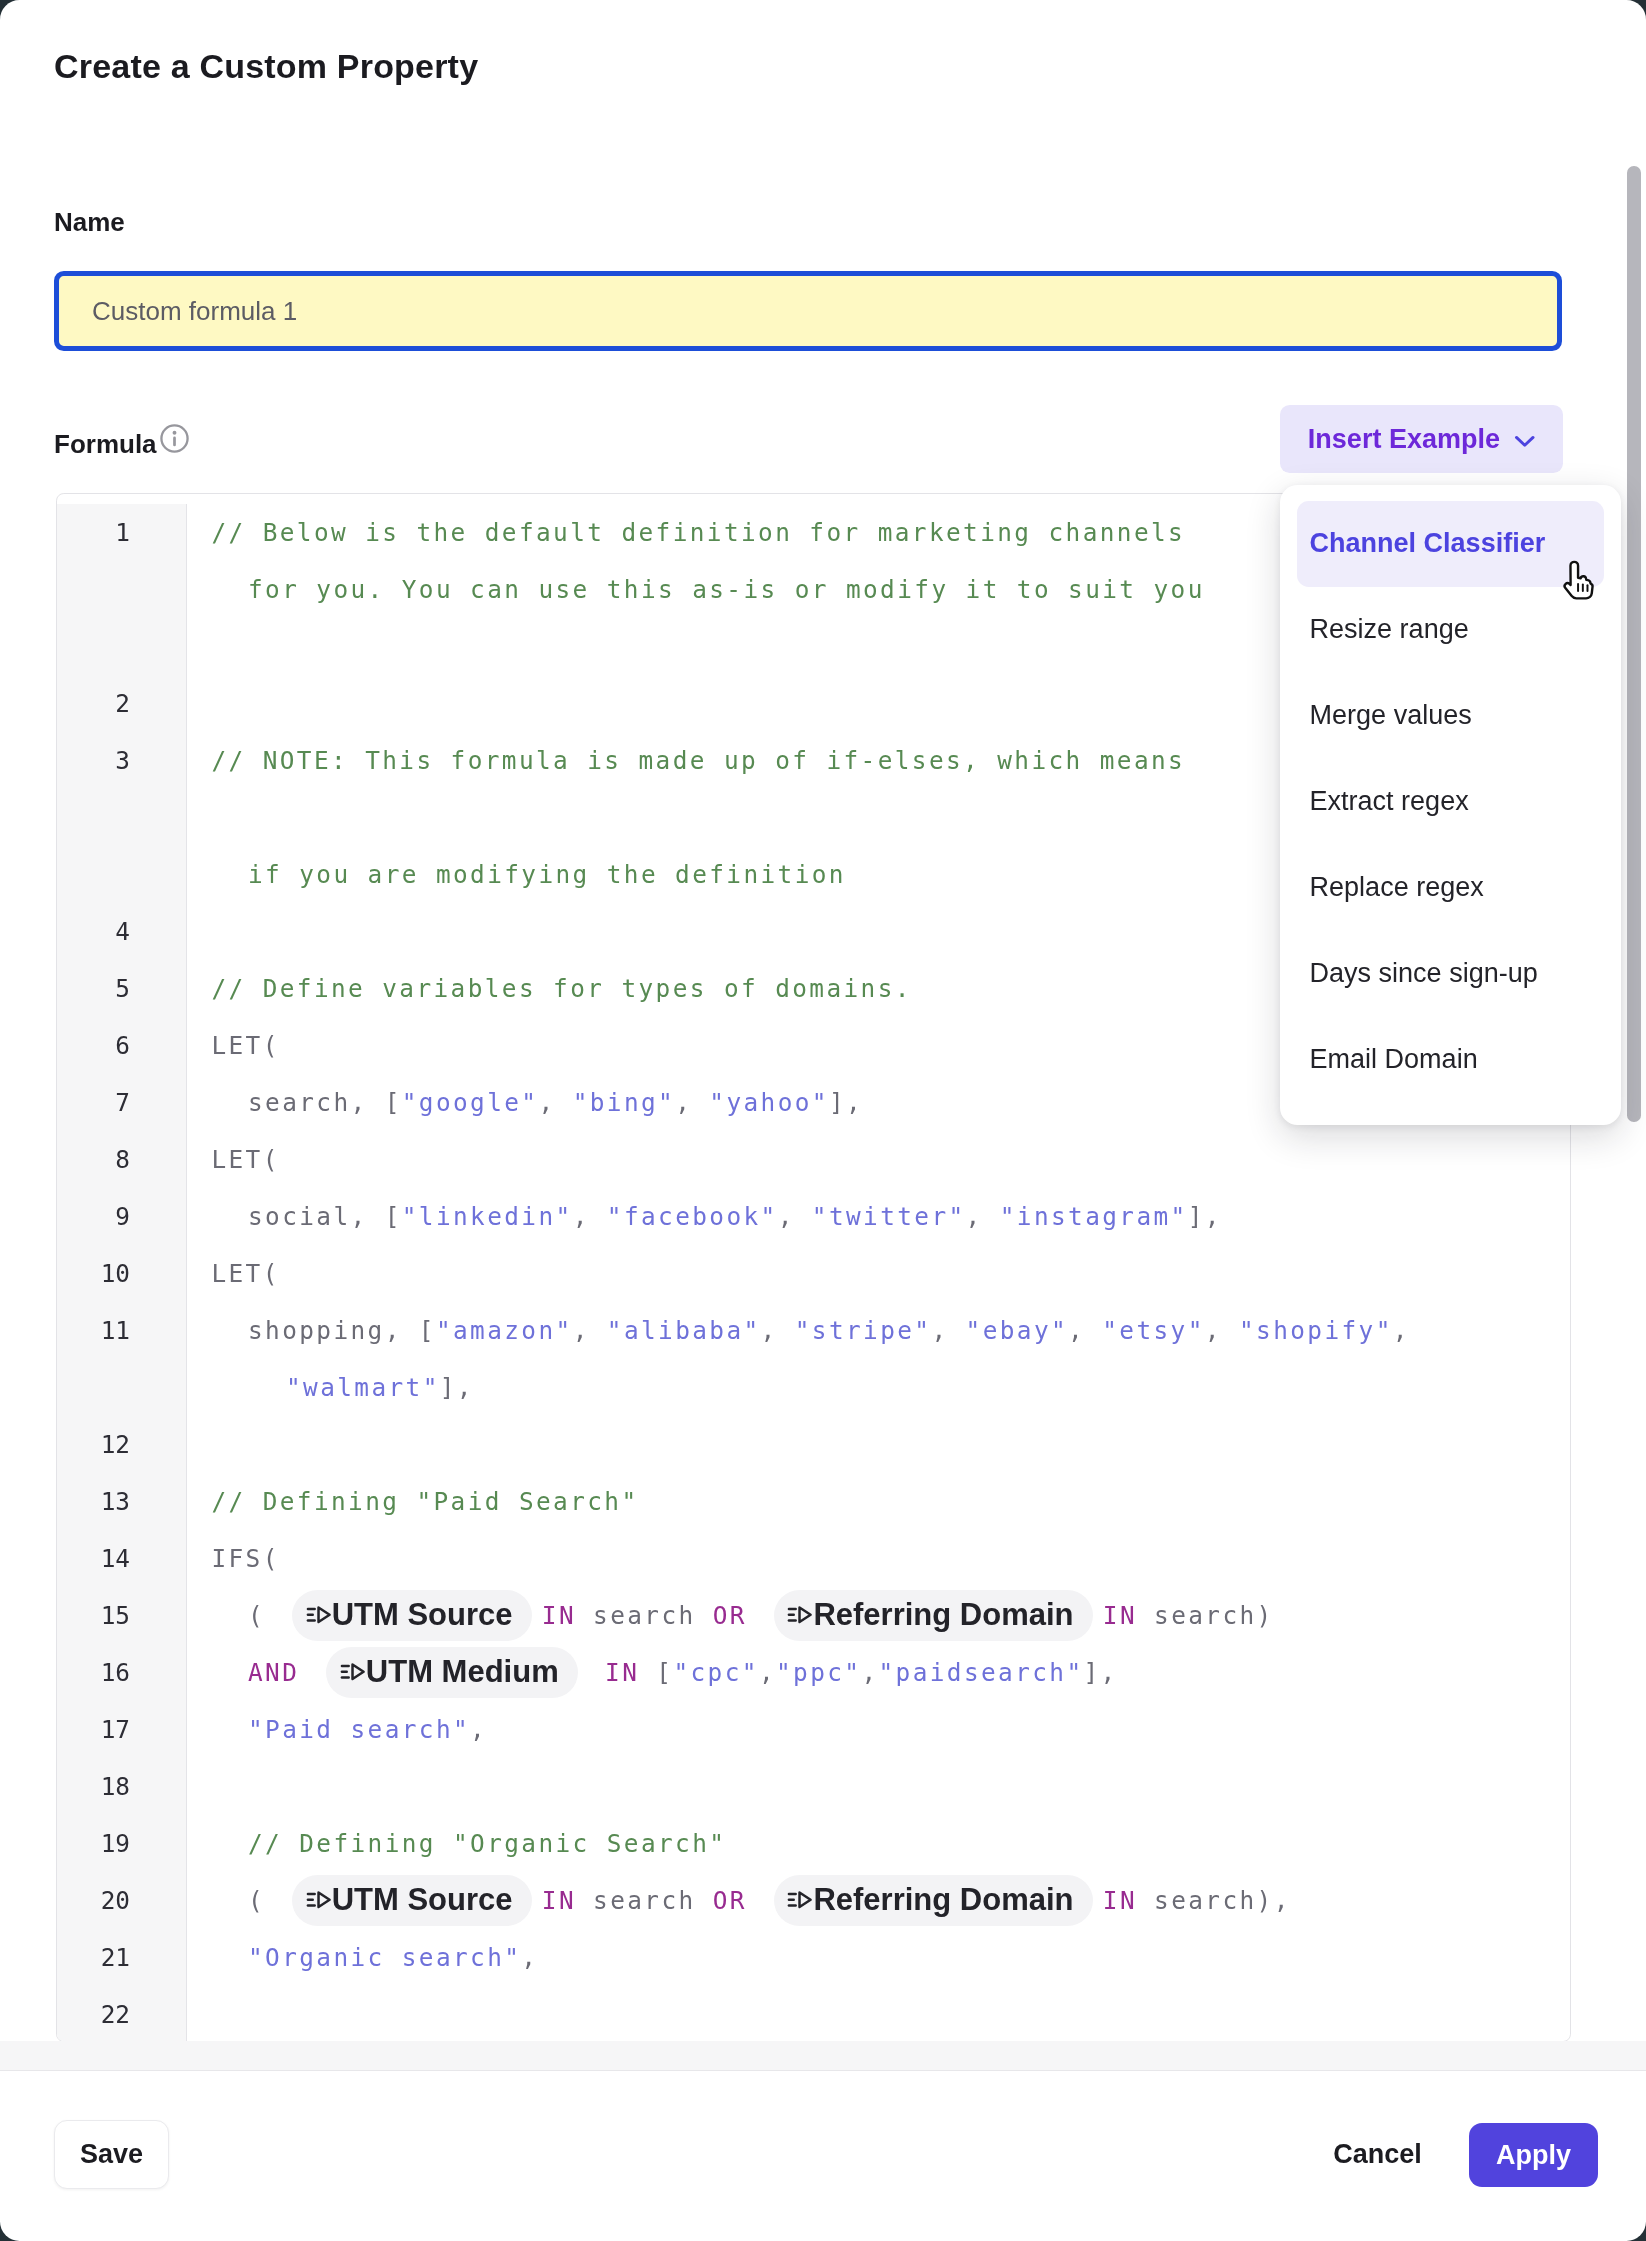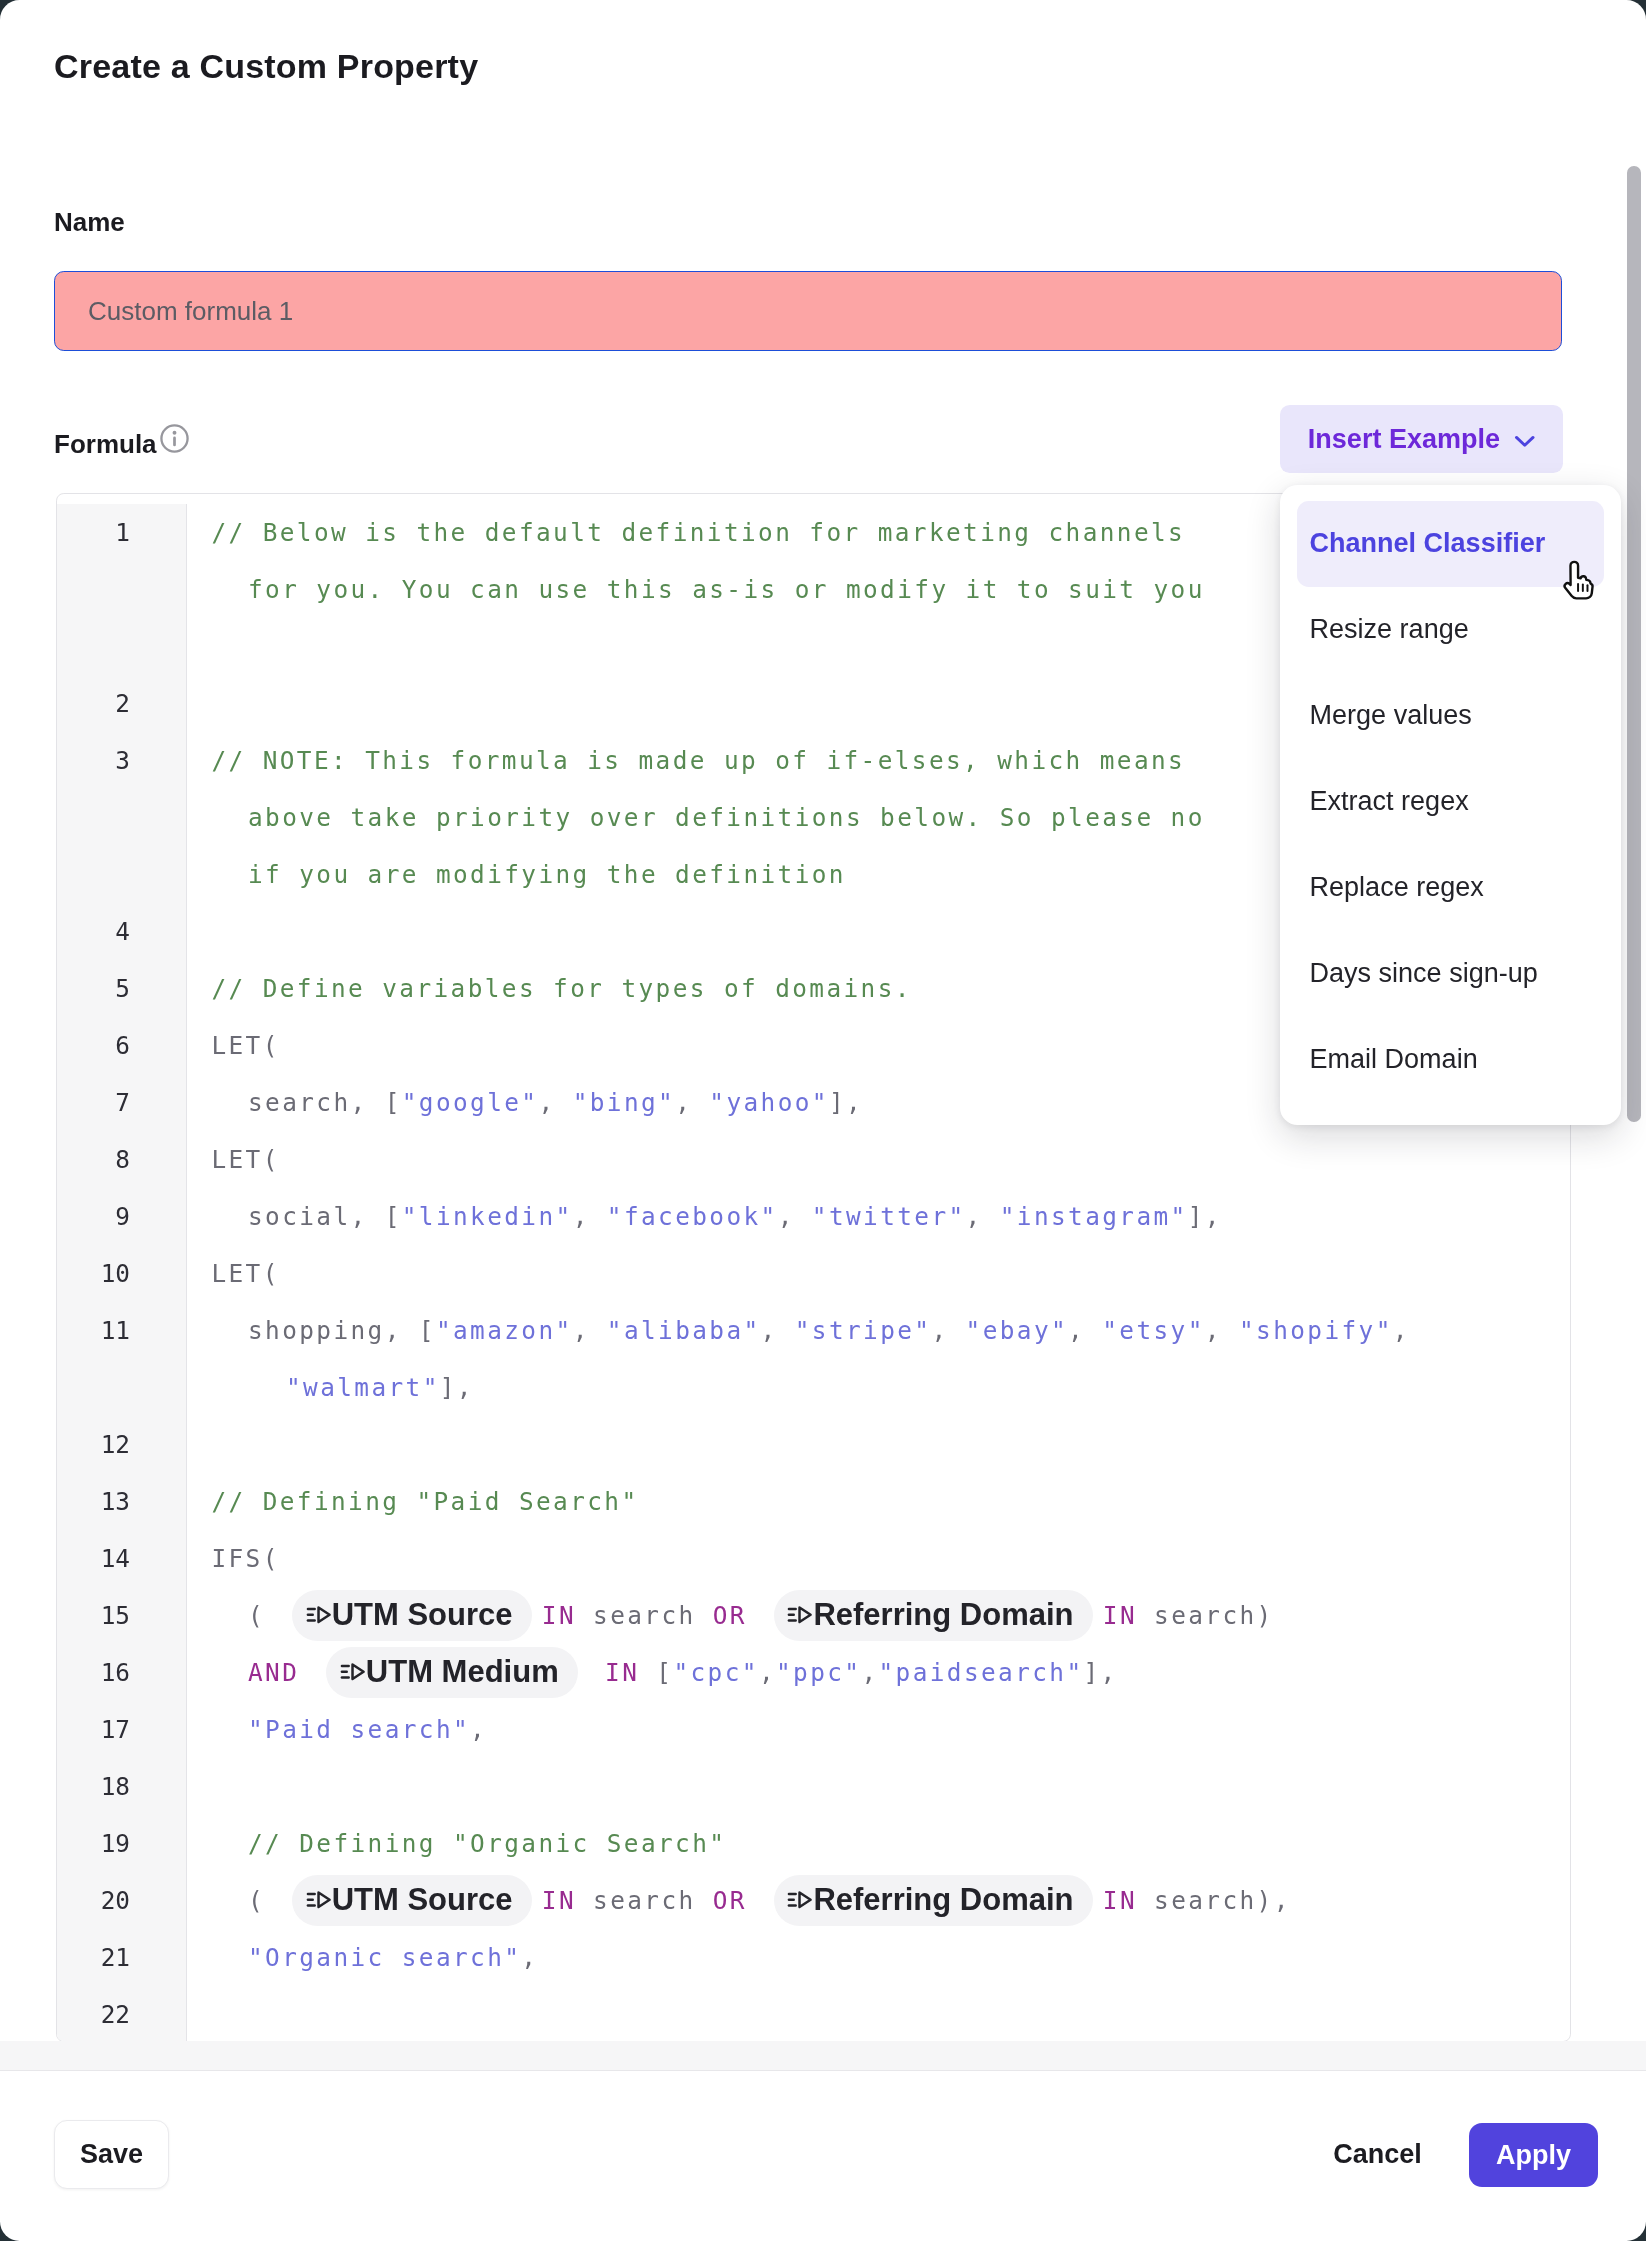--- a/index.html
+++ b/index.html
@@ -7,21 +7,21 @@
   body { background:#243036; font-family:"Liberation Sans", sans-serif; position:relative; }
 
   .modal { position:absolute; inset:0; background:#ffffff; border-radius:19.5px; overflow:hidden; }
 
   .page-title { position:absolute; left:54px; top:47px; font-size:34px; font-weight:700; color:#1b1b20; letter-spacing:0.2px; }
 
   .field-label { position:absolute; font-size:26px; font-weight:700; color:#1b1b20; }
   .name-label { left:54px; top:207px; }
   .formula-label { left:54px; top:429px; }
 
-  .name-input { position:absolute; left:54px; top:271px; width:1508px; height:80px; background:#fca5a5; border:1px solid #1d4ed8; border-radius:9.8px; display:flex; align-items:center; padding-left:33px; font-size:26px; color:#5c5c64; }
+  .name-input { position:absolute; left:54px; top:271px; width:1508px; height:80px; background:#fef9c3; border:5px solid #1d4ed8; border-radius:9.8px; display:flex; align-items:center; padding-left:33px; font-size:26px; color:#5c5c64; }
 
   .info-icon { position:absolute; left:159px; top:423px; width:31px; height:31px; }
 
   .insert-btn { position:absolute; left:1280px; top:405px; width:283px; height:68px; background:#e9e6fb; border:none; border-radius:9.8px; display:flex; align-items:center; justify-content:center; gap:13.7px; font-size:27px; font-weight:600; color:#6d28d9; cursor:pointer; font-family:"Liberation Sans", sans-serif; }
 
   
   .editor { position:absolute; left:56px; top:493px; width:1515px; height:1549px; border:1px solid #e3e3e7; border-radius:7.8px; background:#ffffff; overflow:hidden; padding-top:9.8px; }
   .code-row { display:flex; align-items:center; height:57px; }
   .gutter-cell { flex:none; width:130px; align-self:stretch; background:#f6f6f7; border-right:1px solid #e4e4e8; display:flex; align-items:center; justify-content:flex-end; padding-right:56px; font-family:"DejaVu Sans Mono", monospace; font-size:24.4px; color:#2d2d35; }
   .editor .code-row:first-child .gutter-cell, .gutter-pad { }
@@ -98,21 +98,20 @@
         <div class="code-row">
           <div class="gutter-cell">2</div>
           <div class="code-cell" style="padding-left: 24.4px;"></div>
         </div>
         <div class="code-row">
           <div class="gutter-cell">3</div>
           <div class="code-cell" style="padding-left: 24.4px;"><span class="seg-comment">// NOTE: This formula is made up of if-elses, which means</span></div>
         </div>
         <div class="code-row">
           <div class="gutter-cell"></div>
-          <div class="code-cell" style="padding-left: 61px;"><span class="seg-comment">above take priority over definitions below. So please no</span></div>
         </div>
         <div class="code-row">
           <div class="gutter-cell"></div>
           <div class="code-cell" style="padding-left: 61px;"><span class="seg-comment">if you are modifying the definition</span></div>
         </div>
         <div class="code-row">
           <div class="gutter-cell">4</div>
           <div class="code-cell" style="padding-left: 24.4px;"></div>
         </div>
         <div class="code-row">

